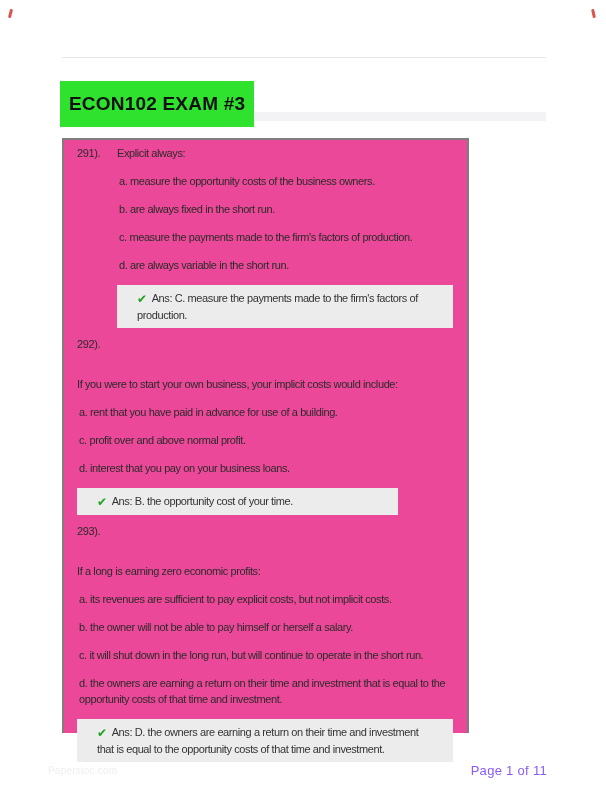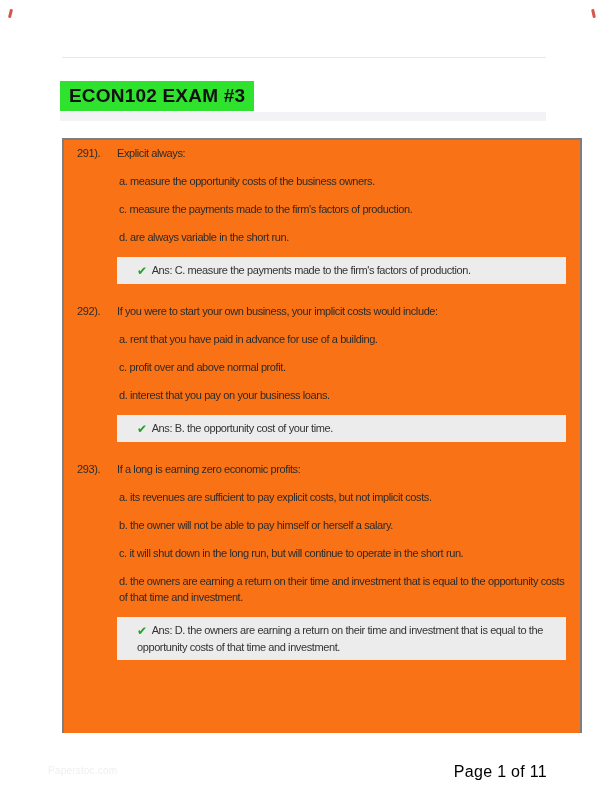--- a/index.html
+++ b/index.html
@@ -48,47 +48,47 @@
     height: 9px;
     background: #f3f3f5;
   }
 
   .doc-title {
     position: absolute;
     left: 60px;
     top: 81px;
     height: 30px;
     line-height: 30px;
-    padding: 0 9px;
+    padding: 8px 9px;
     background: #2ee22e;
     color: #111111;
     font-size: 19px;
     font-weight: bold;
     letter-spacing: 0.2px;
     white-space: nowrap;
   }
 
   .question-box {
     position: absolute;
     left: 62px;
     top: 138px;
-    width: 520px;
+    width: 407px;
     height: 595px;
     border: 2px solid #7e7e7e;
     border-bottom: none;
     box-sizing: border-box;
     padding: 5px 8px 0 13px;
-    background: #f97316;
+    background: #ec4899;
   }
 
   .question {
     display: flex;
     align-items: flex-start;
   }
-  .question + .question { margin-top: 19px; }
+  .question + .question { margin-top: 8px; flex-direction: column; }
 
   .qnum {
     flex: 0 0 40px;
     font-size: 11px;
     letter-spacing: -0.4px;
     line-height: 16px;
     color: #2b2b2b;
   }
   .qbody {
     flex: 1 1 auto;
@@ -124,22 +124,22 @@
     left: 48px;
     top: 765px;
     font-size: 10px;
     color: #efeff1;
     letter-spacing: 0.2px;
   }
   .footer-page {
     position: absolute;
     right: 59px;
     top: 763px;
-    font-size: 16px;
-    color: #000000;
+    font-size: 13px;
+    color: #8b5cf6;
     letter-spacing: 0.3px;
   }
 </style>
 </head>
 <body>
 
 <div class="page">
 
   <span class="corner-mark left"></span>
   <span class="corner-mark right"></span>
@@ -149,20 +149,21 @@
   <div class="title-underband"></div>
   <div class="doc-title">ECON102 EXAM #3</div>
 
   <div class="question-box">
 
     <div class="question">
       <div class="qnum">291).</div>
       <div class="qbody">
         <div class="qline">Explicit always:</div>
         <div class="qline option">a. measure the opportunity costs of the business owners.</div>
+        <div class="qline option">b. are always fixed in the short run.</div>
         <div class="qline option">c. measure the payments made to the firm's factors of production.</div>
         <div class="qline option">d. are always variable in the short run.</div>
         <div class="answer-bar"><span class="check-icon">✔</span><span>Ans: C. measure the payments made to the firm's factors of production.</span></div>
       </div>
     </div>
 
     <div class="question">
       <div class="qnum">292).</div>
       <div class="qbody">
         <div class="qline">If you were to start your own business, your implicit costs would include:</div>

